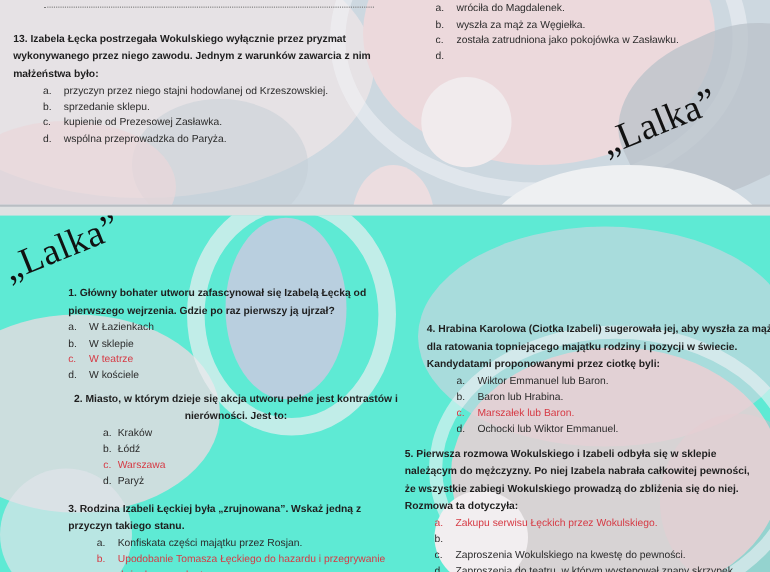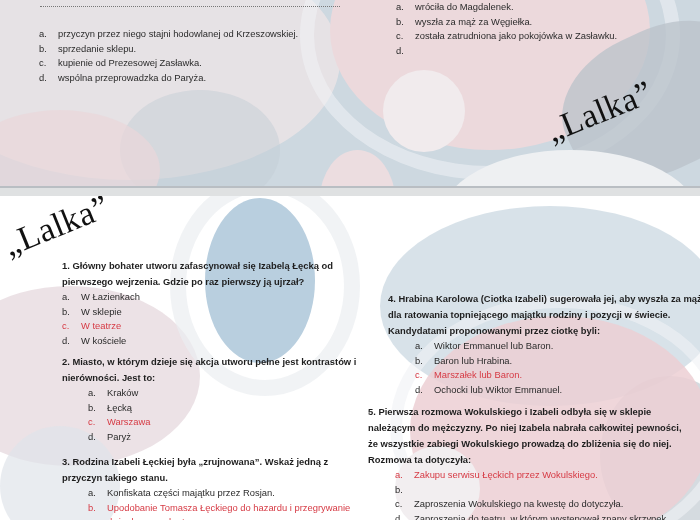--- a/index.html
+++ b/index.html
@@ -1,21 +1,21 @@
 <!DOCTYPE html>
 <html><head>
 <meta charset="utf-8">
 <style>
   * { box-sizing: border-box; margin: 0; padding: 0; }
   html, body { width: 700px; height: 520px; overflow: hidden; background: #d9dde0; }
   body { position: relative; font-family: "Liberation Sans", "DejaVu Sans", sans-serif; color: #222; }
 
   .page { position: absolute; left: 0; width: 700px; overflow: hidden; }
   .page-top { top: 0; height: 188px; background: #cdd8e0; border-bottom: 2px solid #b9bec3; box-shadow: 0 1px 2px rgba(0,0,0,0.2); }
-  .page-bottom { top: 196px; height: 324px; background: #ffffff; }
+  .page-bottom { top: 196px; height: 324px; background: #5eead4; }
   .gap { position: absolute; left: 0; top: 188px; width: 700px; height: 8px; background: #dfe1e2; }
 
   .blob { position: absolute; border-radius: 50%; }
   
   .t1 { left: -80px; top: -60px; width: 420px; height: 240px; background: #e9e3e6; opacity: .9; }
   .t2 { left: 330px; top: -90px; width: 320px; height: 240px; background: #ecd9dc; }
   .t3 { left: 300px; top: -110px; width: 380px; height: 290px; border: 14px solid rgba(240,242,245,0.55); background: transparent; }
   .t4 { left: 383px; top: 70px; width: 82px; height: 82px; background: #f1ebed; }
   .t5 { left: 320px; top: 150px; width: 75px; height: 100px; background: #ecdde0; }
   .t6 { left: 440px; top: 150px; width: 260px; height: 140px; background: #eef0f2; }
@@ -77,20 +77,21 @@
           <span class="letter">c.</span>
           <span>została zatrudniona jako pokojówka w Zasławku.</span>
         </li>
       <li class="opt">
           <span class="letter">d.</span>
         </li>
     </ul>
   </div>
 
   <div class="content" style="left:12px; top:27px; width:335px;">
+    <p class="q-text">13. Izabela Łęcka postrzegała Wokulskiego wyłącznie przez pryzmat wykonywanego przez niego zawodu. Jednym z warunków zawarcia z nim małżeństwa było:</p>
     <ul class="opts" style="margin-left:27px;">
       <li class="opt">
           <span class="letter">a.</span>
           <span>przyczyn przez niego stajni hodowlanej od Krzeszowskiej.</span>
         </li>
       <li class="opt">
           <span class="letter">b.</span>
           <span>sprzedanie sklepu.</span>
         </li>
       <li class="opt">
@@ -135,30 +136,30 @@
           <span class="letter">c.</span>
           <span>W teatrze</span>
         </li>
       <li class="opt">
           <span class="letter">d.</span>
           <span>W kościele</span>
         </li>
     </ul>
   </div>
 
-  <div class="content" style="left:62px; top:158px; width:305px;">
+  <div class="content" style="left:62px; top:158px; width:305px;text-align:center;">
     <p class="q-text">2. Miasto, w którym dzieje się akcja utworu pełne jest kontrastów i nierówności. Jest to:</p>
     <ul class="opts" style="margin-left:26px;">
       <li class="opt">
           <span class="letter">a.</span>
           <span>Kraków</span>
         </li>
       <li class="opt">
           <span class="letter">b.</span>
-          <span>Łęcką</span>
+          <span>Łódź</span>
         </li>
       <li class="opt correct">
           <span class="letter">c.</span>
           <span>Warszawa</span>
         </li>
       <li class="opt">
           <span class="letter">d.</span>
           <span>Paryż</span>
         </li>
     </ul>
@@ -205,21 +206,21 @@
     <ul class="opts" style="margin-left:27px;">
       <li class="opt correct">
           <span class="letter">a.</span>
           <span>Zakupu serwisu Łęckich przez Wokulskiego.</span>
         </li>
       <li class="opt">
           <span class="letter">b.</span>
         </li>
       <li class="opt">
           <span class="letter">c.</span>
-          <span>Zaproszenia Wokulskiego na kwestę do dotyczyła.</span>
+          <span>Zaproszenia Wokulskiego na kwestę do pewności.</span>
         </li>
       <li class="opt">
           <span class="letter">d.</span>
           <span>Zaproszenia do teatru, w którym występował znany skrzypek.</span>
         </li>
     </ul>
   </div>
 
   <div class="lalka lalka-bottom" style="top:30px;">„Lalka”</div>
 </div>

